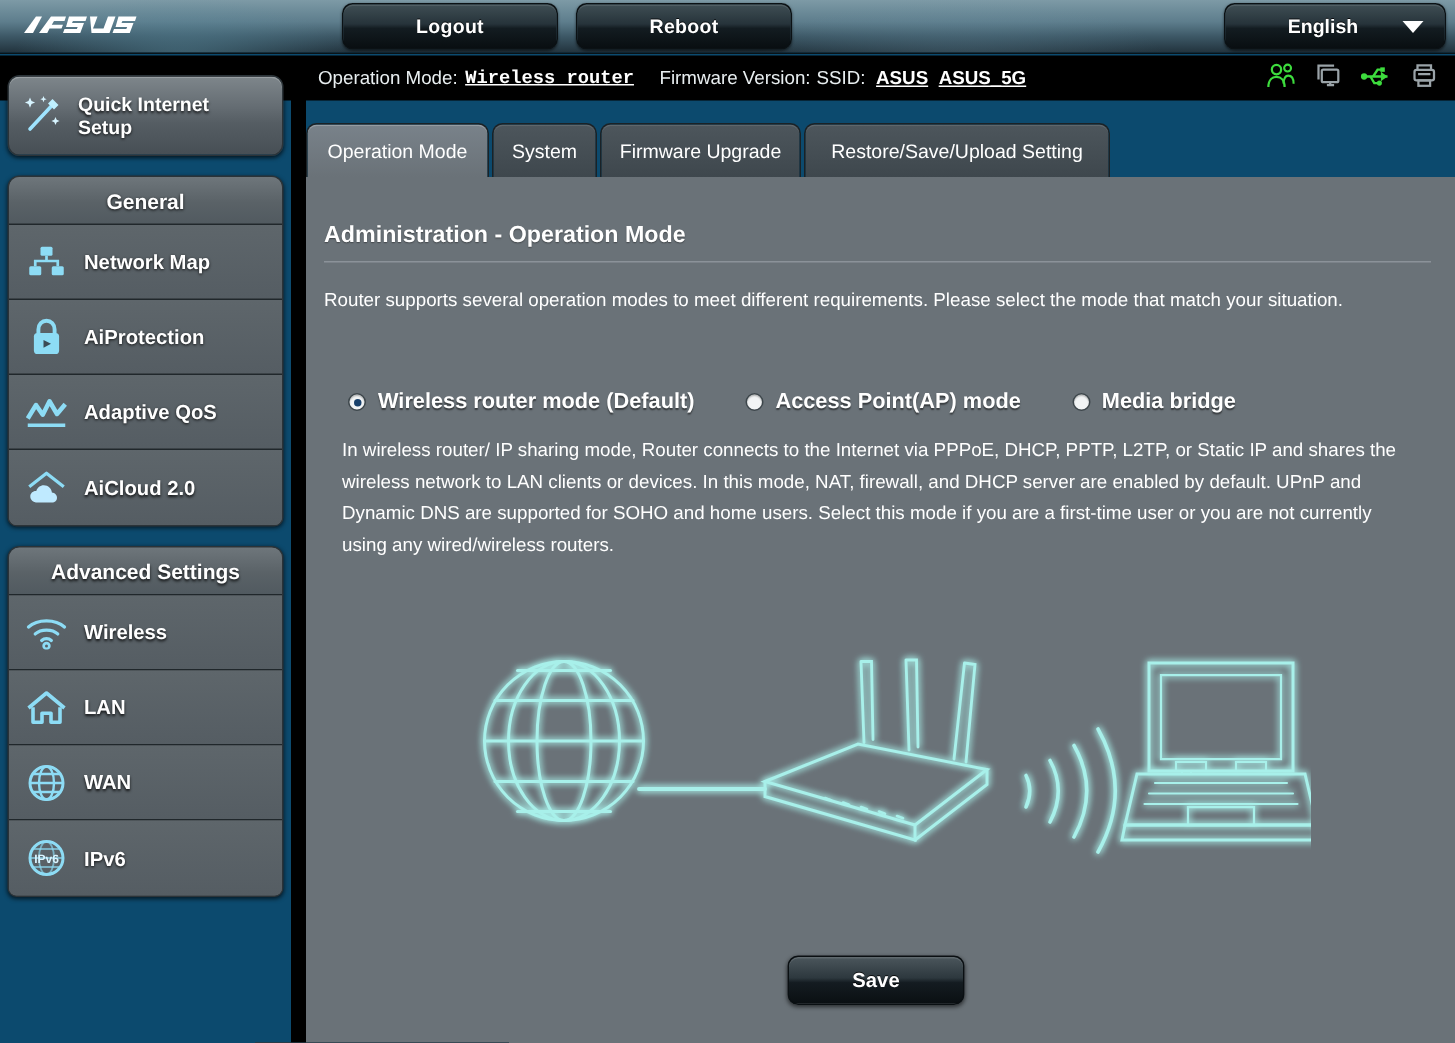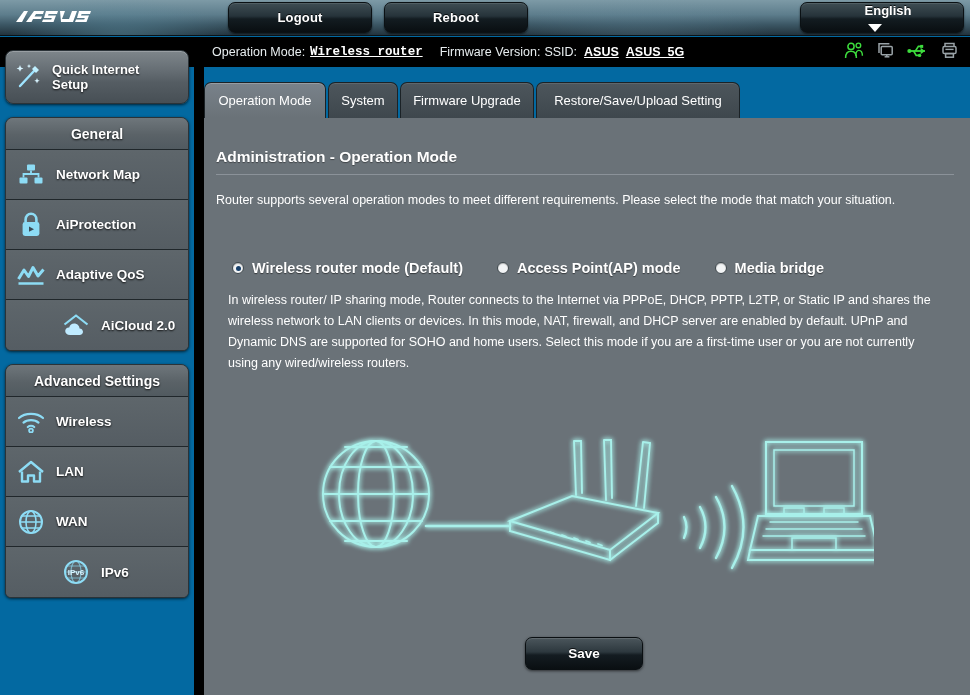--- a/index.html
+++ b/index.html
@@ -10,21 +10,21 @@
     overflow: hidden;
     background: #000;
     font-family: "Liberation Sans", sans-serif;
     -webkit-font-smoothing: antialiased;
   }
 
   #app {
     position: relative;
     width: 970px;
     height: 695px;
-    background: #0369a1;
+    background: #0c4a6e;
   }
 
   
   .topbar {
     position: absolute;
     left: 0; top: 0;
     width: 970px; height: 36px;
     background:
       radial-gradient(ellipse 160px 60px at 120px 40px, rgba(90,140,160,.55), rgba(90,140,160,0) 70%),
       radial-gradient(ellipse 200px 70px at 640px 46px, rgba(110,150,170,.30), rgba(0,0,0,0) 70%),
@@ -58,29 +58,28 @@
     letter-spacing: .2px;
     text-shadow: 0 -1px 0 rgba(0,0,0,.8);
     cursor: pointer;
   }
   #btn-logout { left: 228px; width: 144px; }
   #btn-reboot { left: 384px; width: 144px; }
 
   .langbox {
     position: absolute;
     right: 6px; top: 2px;
-    width: 164px; height: 31px;
+    width: 148px; height: 31px;
     border-radius: 7px;
     background: linear-gradient(180deg, #3f4e54 0%, #26333a 45%, #131c21 55%, #090e11 100%);
     border: 1px solid #0b1114;
     box-shadow: 0 1px 2px rgba(0,0,0,.6), inset 0 1px 0 rgba(255,255,255,.10);
     display: flex;
     align-items: center;
     cursor: pointer;
-    flex-direction: column;
   }
   .langbox .lbl {
     flex: 1;
     text-align: center;
     color: #fff;
     font-size: 13px;
     font-weight: bold;
     text-shadow: 0 -1px 0 rgba(0,0,0,.8);
     padding-left: 12px;
   }
@@ -186,21 +185,21 @@
     border-bottom: 1px solid #20272b;
   }
   .nav-item {
     height: 50px;
     display: flex;
     align-items: center;
     border-bottom: 1px solid #20272b;
     background: linear-gradient(180deg, #5e666b 0%, #555d63 100%);
     cursor: pointer;
   }
-  .nav-item:last-child { border-bottom: none; padding-left: 45px; }
+  .nav-item:last-child { border-bottom: none; }
   .nav-item .ic {
     width: 50px;
     display: flex;
     justify-content: center;
     align-items: center;
   }
   .nav-item .tx {
     color: #ffffff;
     font-size: 13.5px;
     font-weight: bold;

